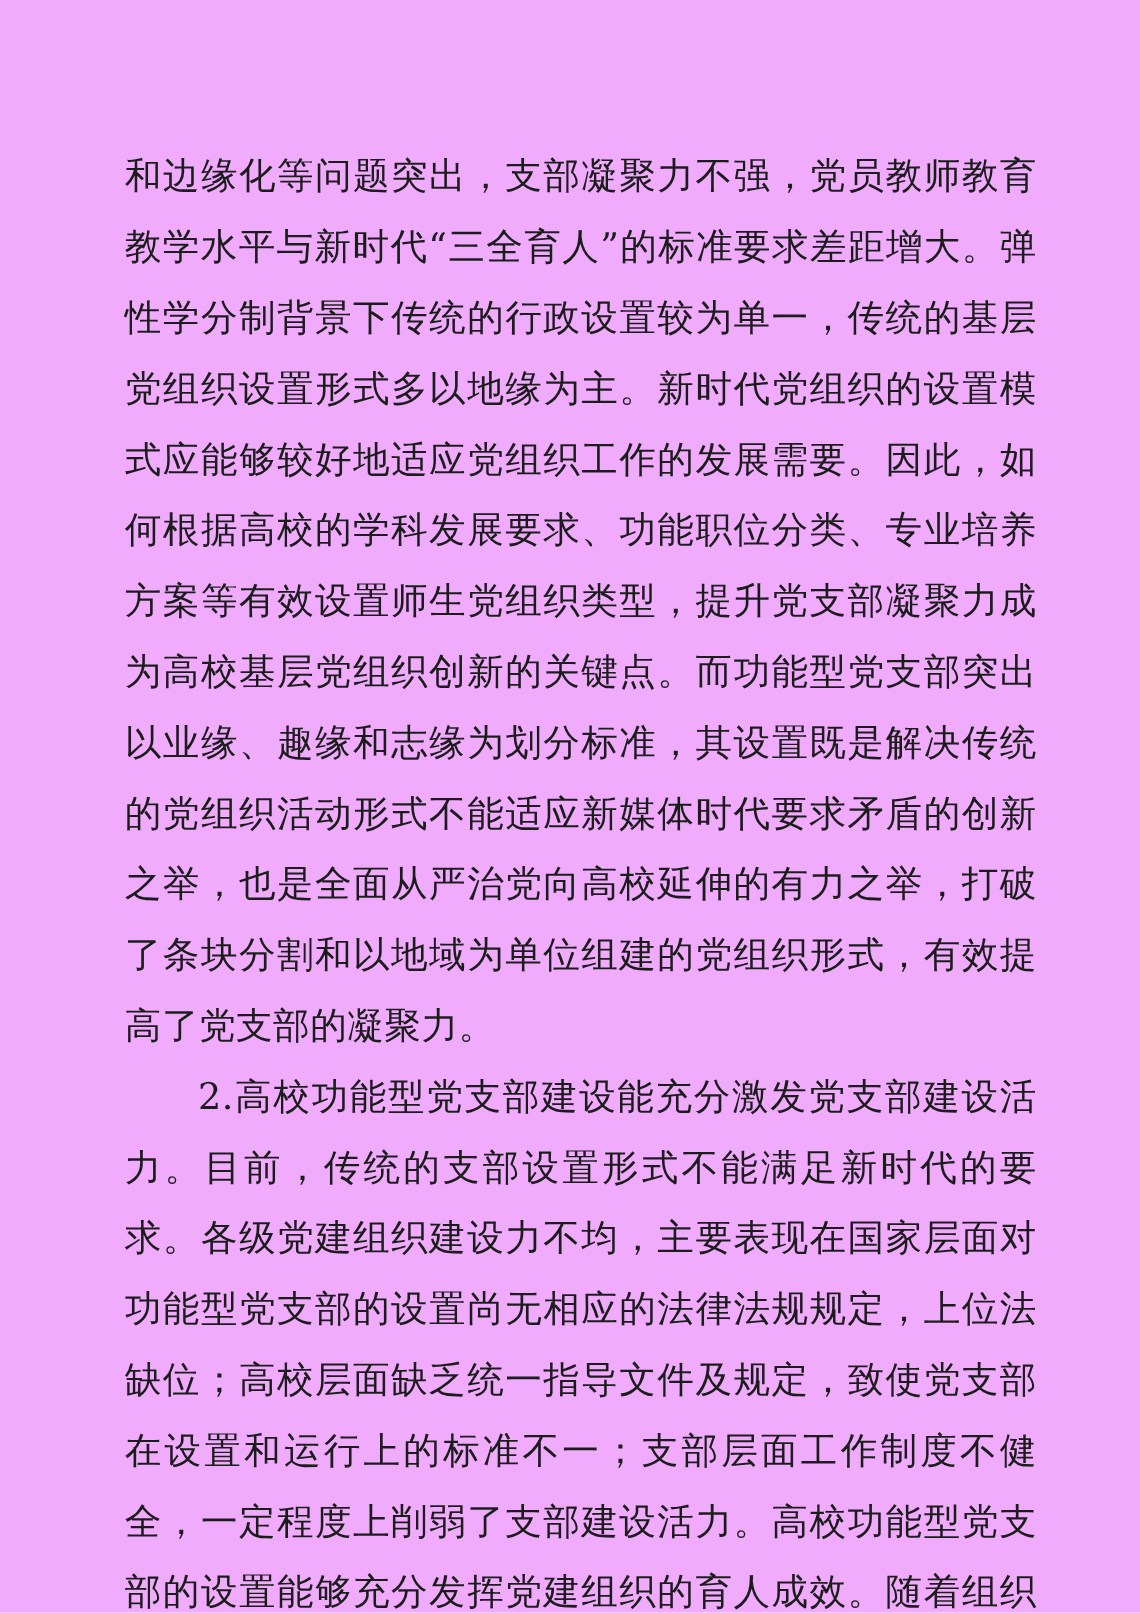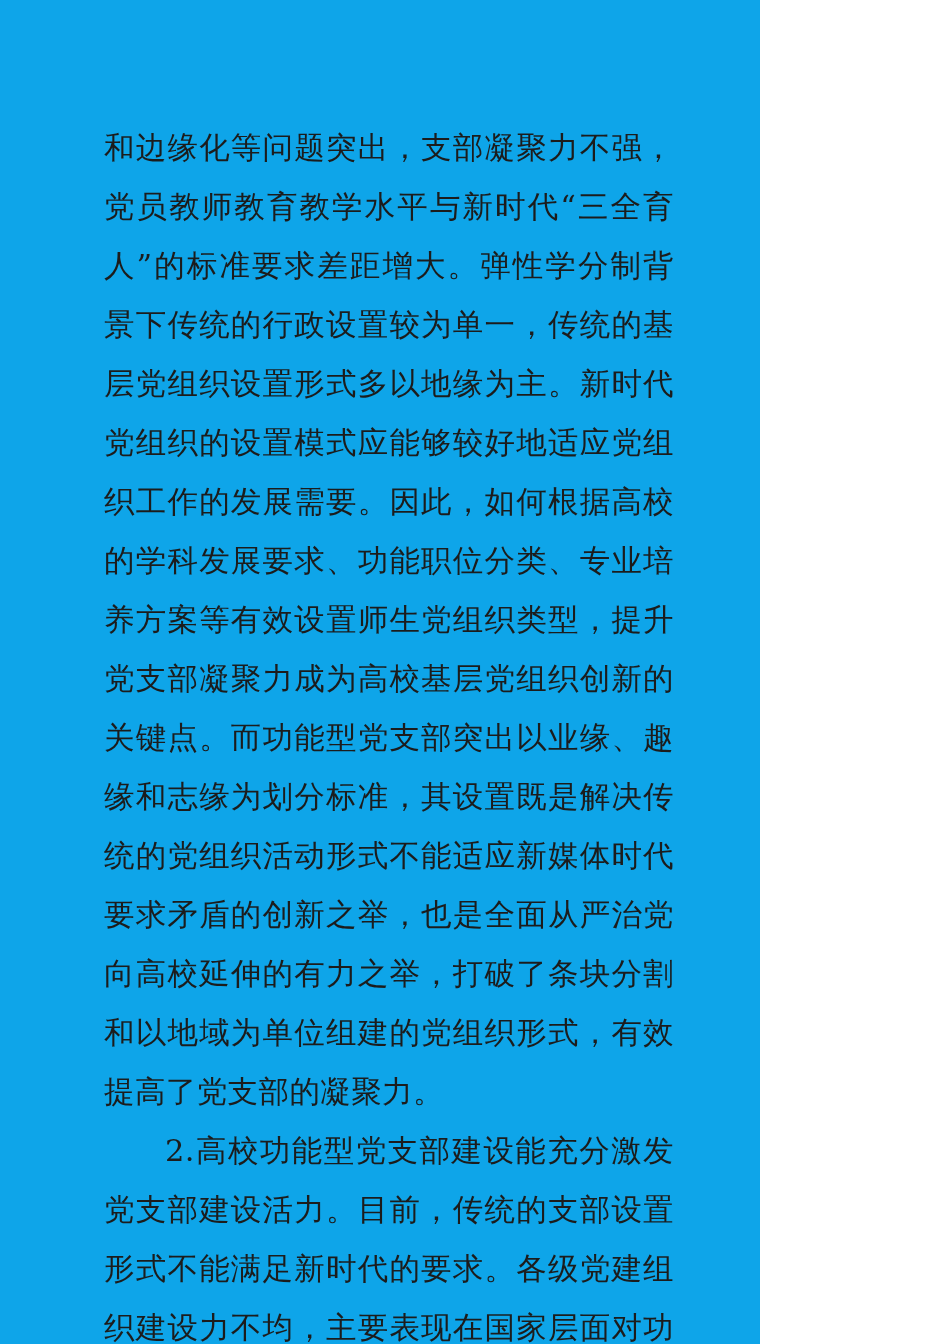--- a/index.html
+++ b/index.html
@@ -9,23 +9,23 @@
   }
   body {
     width: 950px;
     height: 1344px;
     font-family: "DejaVu Serif", "Liberation Serif", serif;
     color: #1a1a1a;
     overflow: hidden;
   }
   .page {
     position: relative;
-    width: 760px;
+    width: 950px;
     height: 1344px;
-    background: #0ea5e9;
+    background: #f0abfc;
     box-sizing: border-box;
     padding: 118px 86px 40px 104px;
   }
   .doc-body {
     font-size: 30.5px;
     line-height: 59px;
     text-align: justify;
     text-justify: inter-ideograph;
     letter-spacing: 0.4px;
     color: #1c1c1c;

